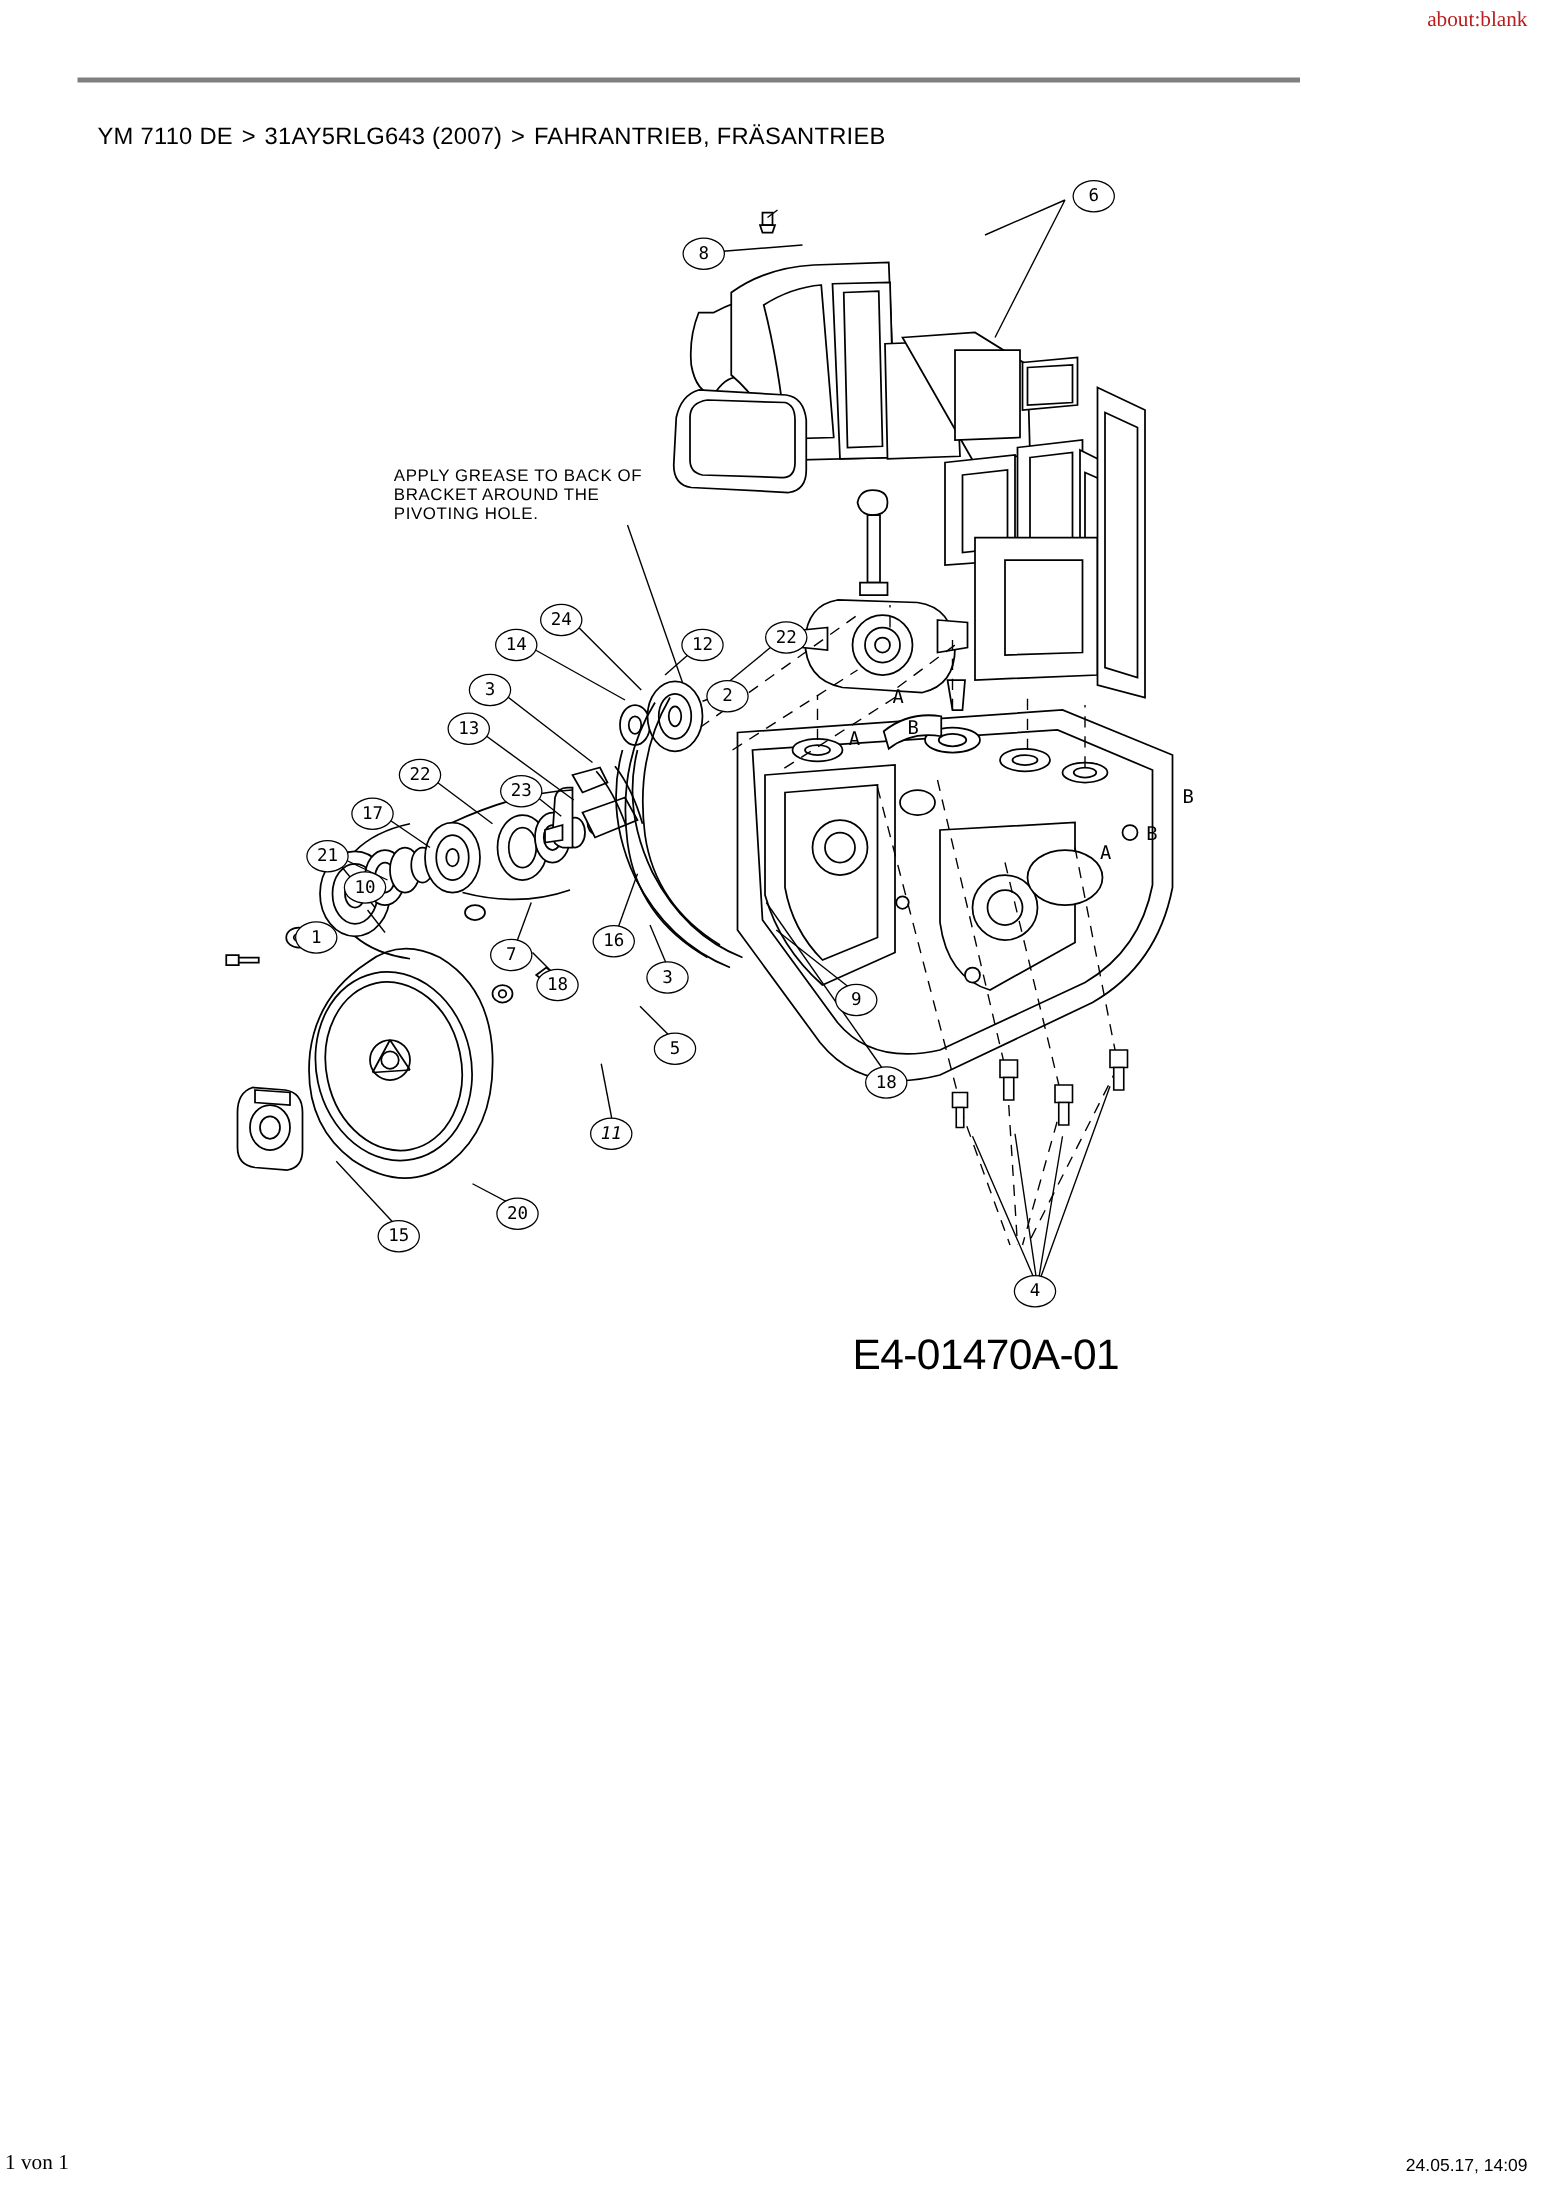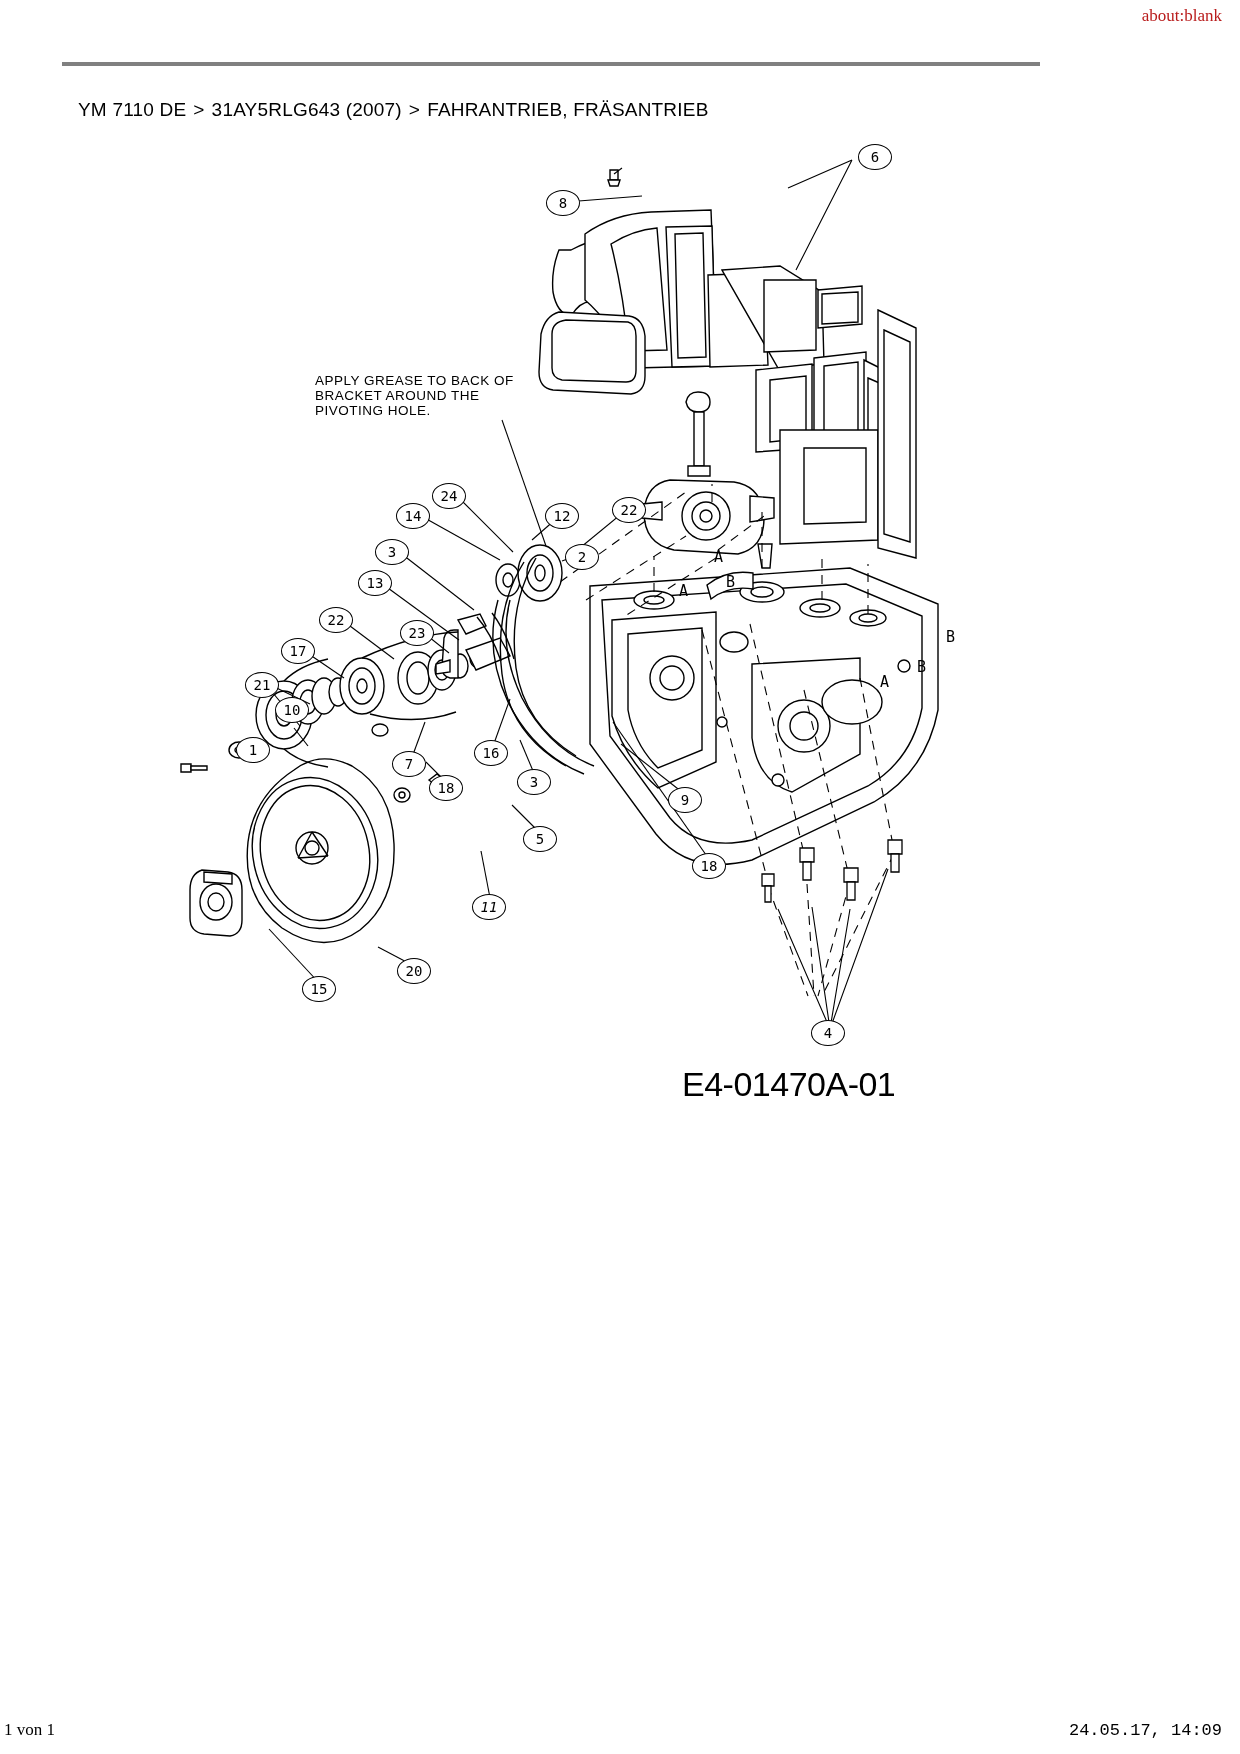--- a/index.html
+++ b/index.html
@@ -32,22 +32,22 @@
     position: absolute;
     bottom: 14px;
     left: 4px;
     font-family: "Liberation Serif", serif;
     font-size: 17px;
   }
   .print-footer-right {
     position: absolute;
     bottom: 14px;
     right: 18px;
-    font-family: Liberation Mono, monospace;
-    font-size: 17px;
+    font-family: Liberation Sans, sans-serif;
+    font-size: 14px;
   }
   .rule {
     position: absolute;
     left: 62px;
     top: 62px;
     width: 978px;
     height: 4px;
     background: #808080;
   }
   .breadcrumb {

